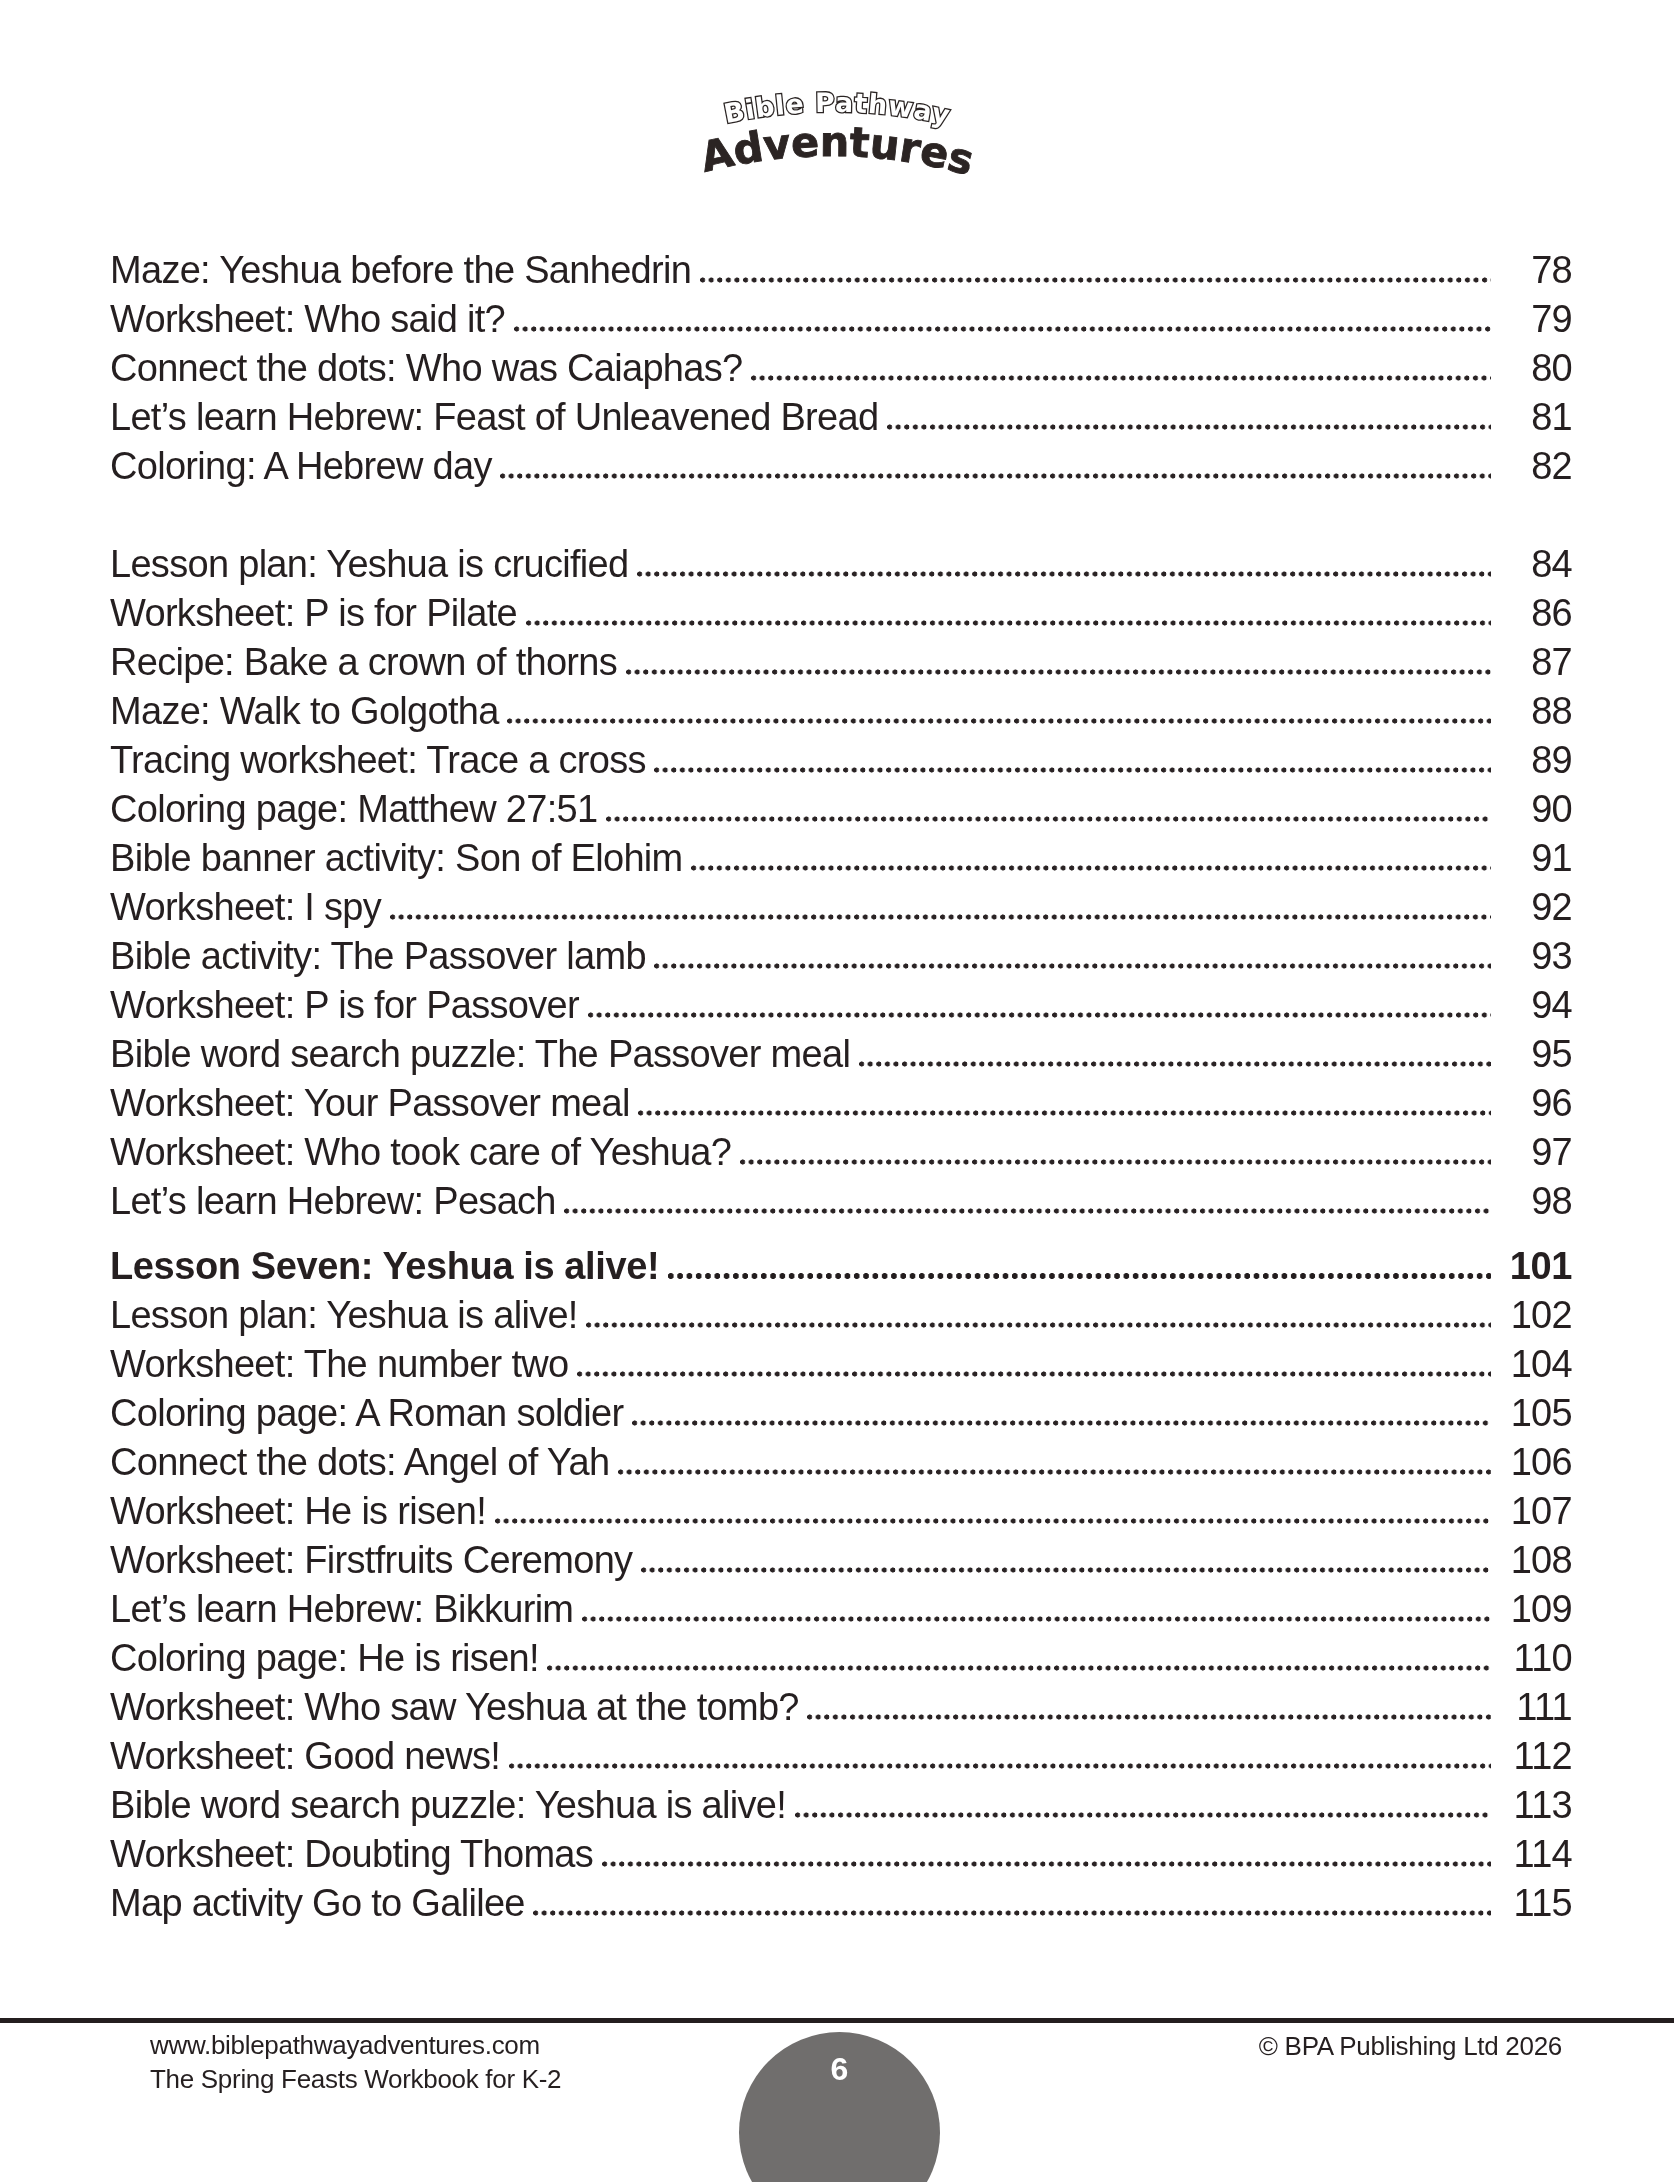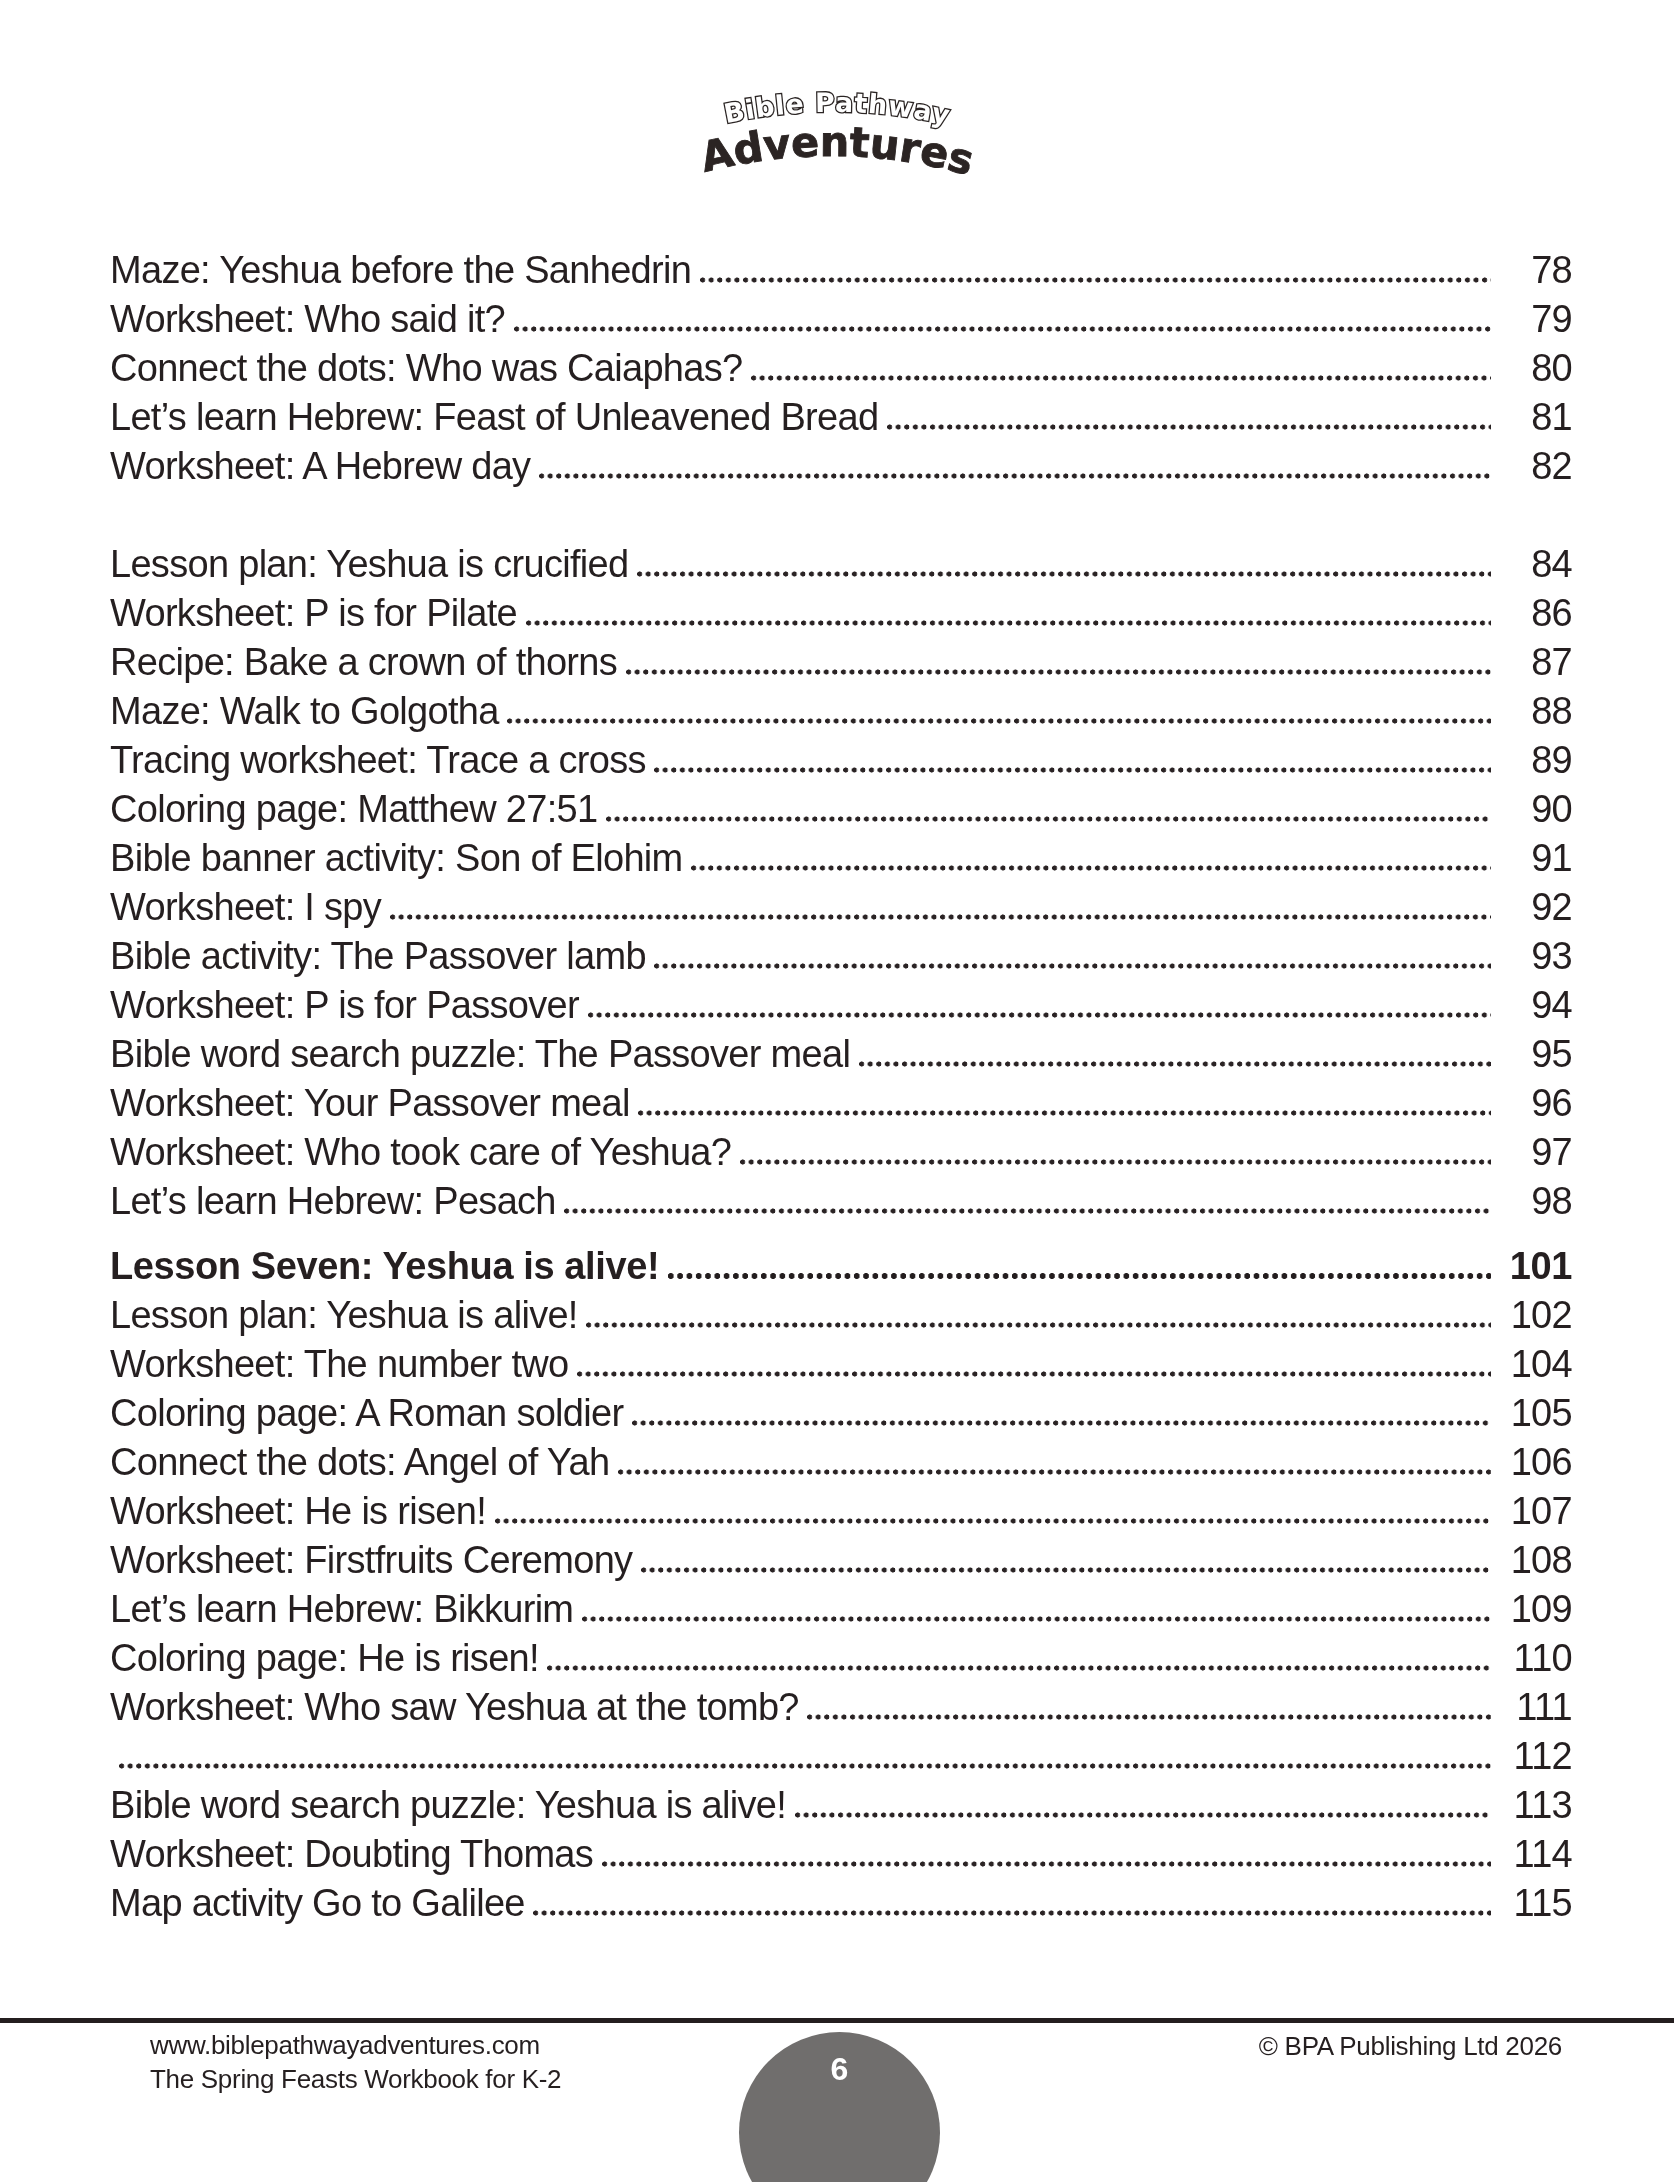--- a/index.html
+++ b/index.html
@@ -104,21 +104,21 @@
           <span class="lbl">Connect the dots: Who was Caiaphas?</span>
           <span class="dots"></span>
           <span class="pg">80</span>
         </div>
       <div class="row">
           <span class="lbl">Let’s learn Hebrew: Feast of Unleavened Bread</span>
           <span class="dots"></span>
           <span class="pg">81</span>
         </div>
       <div class="row">
-          <span class="lbl">Worksheet: A Hebrew day</span>
+          <span class="lbl">Coloring: A Hebrew day</span>
           <span class="dots"></span>
           <span class="pg">82</span>
         </div>
     </div>
 
     <div class="toc-section gap-large">
       <div class="row">
           <span class="lbl">Lesson plan: Yeshua is crucified</span>
           <span class="dots"></span>
           <span class="pg">84</span>
@@ -235,20 +235,21 @@
           <span class="lbl">Coloring page: He is risen!</span>
           <span class="dots"></span>
           <span class="pg">110</span>
         </div>
       <div class="row">
           <span class="lbl">Worksheet: Who saw Yeshua at the tomb?</span>
           <span class="dots"></span>
           <span class="pg">111</span>
         </div>
       <div class="row">
+          <span class="lbl">Worksheet: Good news!</span>
           <span class="dots"></span>
           <span class="pg">112</span>
         </div>
       <div class="row">
           <span class="lbl">Bible word search puzzle: Yeshua is alive!</span>
           <span class="dots"></span>
           <span class="pg">113</span>
         </div>
       <div class="row">
           <span class="lbl">Worksheet: Doubting Thomas</span>

